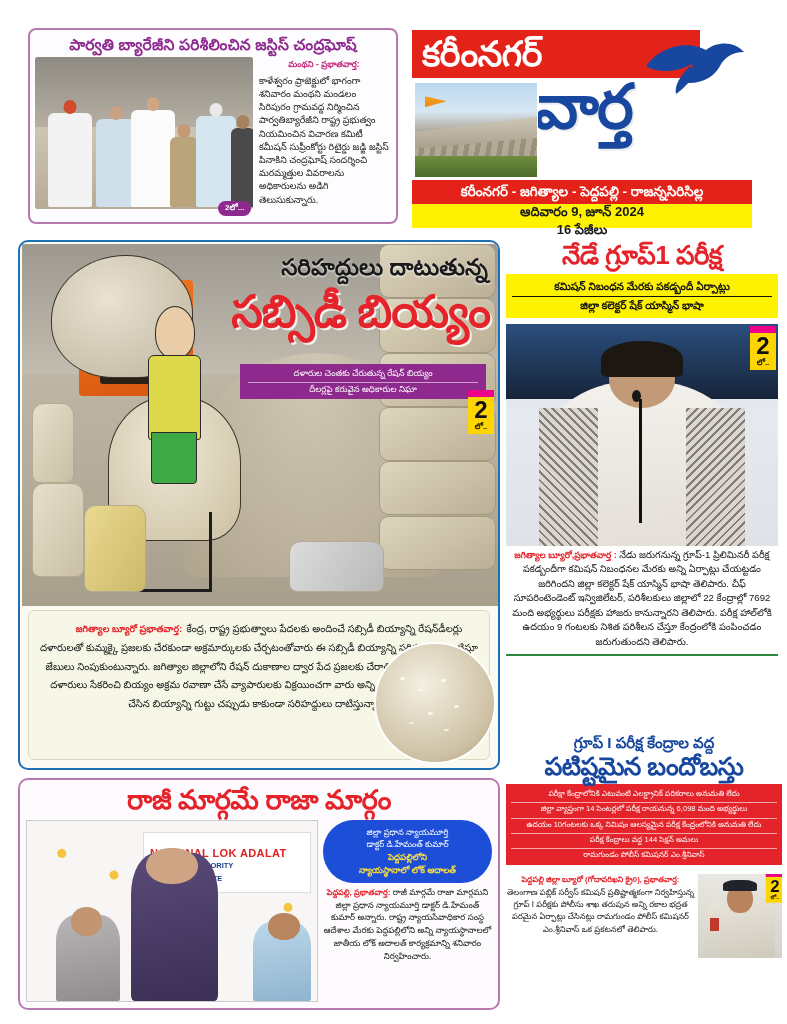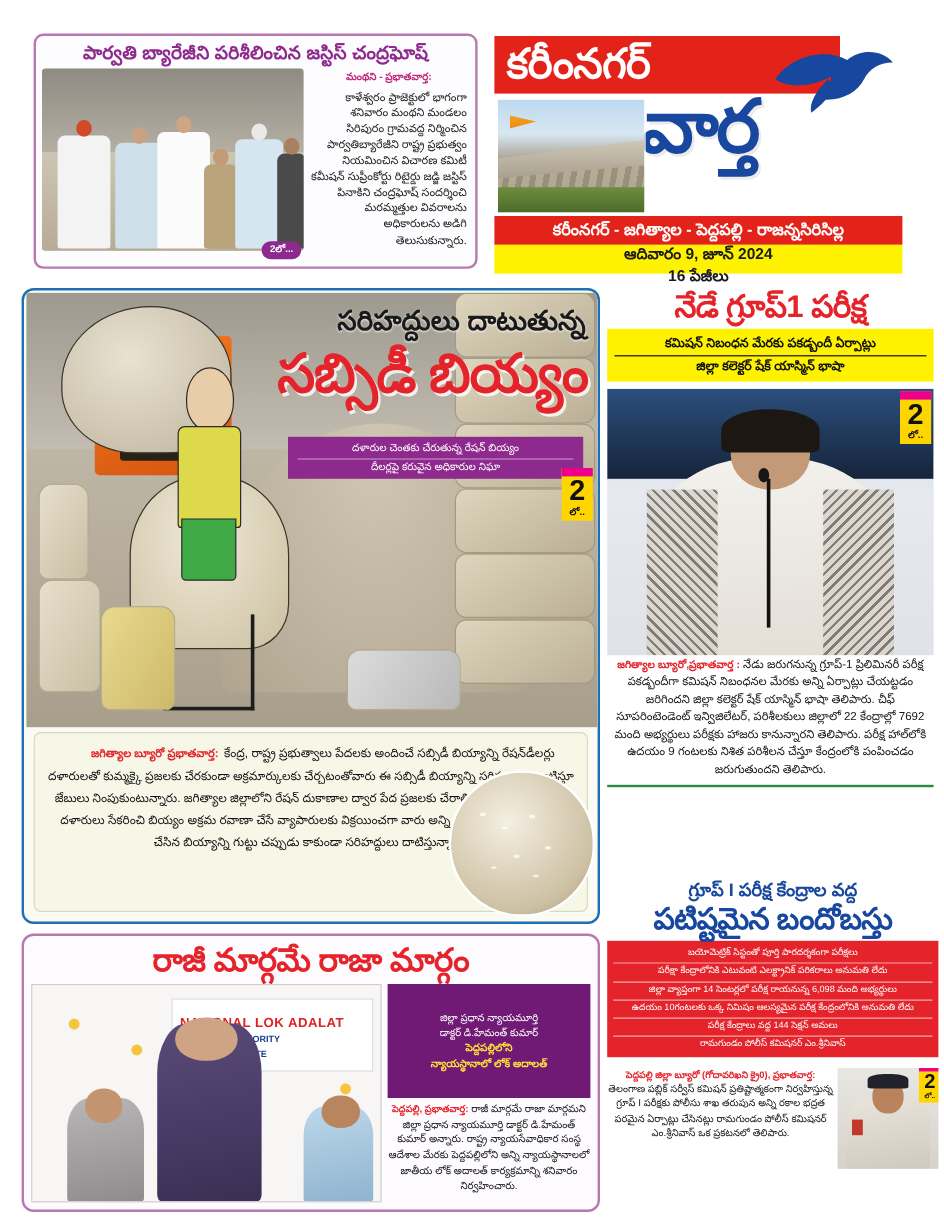--- a/index.html
+++ b/index.html
@@ -32,21 +32,21 @@
     background: linear-gradient(180deg,#8f8b83,#b5afa3); }
   .tl-photo .ground { position:absolute; left:0; bottom:0; width:100%; height:54%;
     background: linear-gradient(180deg,#cdc5b4,#b7ab96); }
   .fig { position: absolute; bottom: 2px; border-radius: 6px 6px 2px 2px; }
   .fig .head { position:absolute; top:-13px; left:50%; transform:translateX(-50%);
      width:13px;height:14px;border-radius:50%; }
   .tl-text {
     flex: 1; padding: 2px 2px 0 6px; text-align: center;
   }
   .tl-dateline { color:#c0287a; font-size:8.5px; font-weight:bold; display:block; margin-bottom:4px;}
-  .tl-para { font-size: 9.3px; line-height: 1.42; color: #1a1a1a; text-align:right; }
+  .tl-para { font-size: 9.3px; line-height: 1.42; color: #1a1a1a; text-align:left; }
   .badge-pill {
     position:absolute; left:188px; bottom:6px;
     background:#8e2a8e; color:#fff; font-size:8px; font-weight:bold;
     padding:2px 7px; border-radius:9px;
   }
 
   
   .masthead { position:absolute; left:404px; top:24px; width:358px; height:206px; }
   .mh-redbar {
     position:absolute; left:8px; top:6px; width:288px; height:48px;
@@ -250,21 +250,21 @@
     background:#cfa484; border-radius:48%; }
   .bl-photo .woman { position:absolute; left:10%; bottom:0; width:22%; height:48%;
     background:linear-gradient(170deg,#b8b6b6,#8e8c8c); border-radius:30% 30% 3% 3%; }
   .bl-photo .w-head { position:absolute; left:15%; bottom:36%; width:11%; height:16%;
     background:#c2946f; border-radius:48%; }
   .bl-photo .man-r { position:absolute; right:2%; bottom:0; width:20%; height:44%;
     background:linear-gradient(170deg,#bcd7ea,#8fb4cf); border-radius:30% 30% 3% 3%; }
   .bl-photo .mr-head { position:absolute; right:6%; bottom:34%; width:11%; height:15%;
     background:#b9855e; border-radius:48%; }
   .bl-right { flex:1; padding-left:5px; }
-  .bl-blackbox { background:#701a75; padding:22px 5px; text-align:center; }
+  .bl-blackbox { background:#1d4ed8; padding:6px 5px; text-align:center;border-radius:31px; }
   .bl-blackbox .w { color:#fff; font-size:8.3px; line-height:1.5; }
   .bl-blackbox .y { color:#ffe13b; font-size:8.6px; font-weight:bold; line-height:1.5; }
   .bl-body { font-size:8.5px; line-height:1.5; text-align:center; color:#151515; padding-top:3px; }
   .bl-dateline { color:#e5232a; font-weight:bold; font-size:8px; }
 
   
   .bottom-right { position:absolute; left:506px; top:734px; width:276px; height:252px; }
   .br-kicker { color:#17479e; font-size:15px; font-weight:bold; text-align:center; line-height:18px; }
   .br-title { color:#17479e; font-size:25px; font-weight:bold; text-align:center; line-height:28px; letter-spacing:-.5px; }
   .br-redbox { background:#e5232a; margin-top:4px; padding:4px 5px; }
@@ -453,21 +453,20 @@
           <span>రాజీ మార్గమే రాజా మార్గమని జిల్లా ప్రధాన న్యాయమూర్తి డాక్టర్ డి.హేమంత్ కుమార్ అన్నారు. రాష్ట్ర న్యాయసేవాధికార సంస్థ ఆదేశాల మేరకు పెద్దపల్లిలోని అన్ని న్యాయస్థానాలలో జాతీయ లోక్ అదాలత్ కార్యక్రమాన్ని శనివారం నిర్వహించారు.</span>
         </div>
       </div>
     </div>
   </div>
 
   <div class="bottom-right">
     <div class="br-kicker">గ్రూప్ I పరీక్ష కేంద్రాల వద్ద</div>
     <div class="br-title">పటిష్టమైన బందోబస్తు</div>
     <div class="br-redbox">
-      <div class="sep">బయోమెట్రిక్ సిస్టంతో పూర్తి పారదర్శకంగా పరీక్షలు</div>
       <div class="sep">పరీక్షా కేంద్రాలోనికి ఎటువంటి ఎలక్ట్రానిక్ పరికరాలు  అనుమతి లేదు</div>
       <div class="sep">జిల్లా వ్యాప్తంగా 14 సెంటర్లలో పరీక్ష రాయనున్న 6,098 మంది అభ్యర్థులు</div>
       <div class="sep">ఉదయం 10గంటలకు ఒక్క నిమిషం ఆలస్యమైన పరీక్ష కేంద్రంలోనికి అనుమతి లేదు</div>
       <div class="sep">పరీక్ష కేంద్రాలు వద్ద 144 సెక్షన్ అమలు</div>
       <div>రామగుండం పోలీస్ కమిషనర్ ఎం.శ్రీనివాస్</div>
     </div>
     <div class="br-bottom">
       <div class="br-text">
         <span class="br-dateline">పెద్దపల్లి జిల్లా బ్యూరో (గోదావరిఖని క్రై0), ప్రభాతవార్త:</span>
         <span>తెలంగాణ పబ్లిక్ సర్వీస్ కమిషన్ ప్రతిష్టాత్మకంగా నిర్వహిస్తున్న గ్రూప్ I పరీక్షకు పోలీసు శాఖ తరుపున అన్ని రకాల భద్రత పరమైన ఏర్పాట్లు చేసినట్లు రామగుండం పోలీస్ కమిషనర్ ఎం.శ్రీనివాస్ ఒక ప్రకటనలో తెలిపారు.</span>

